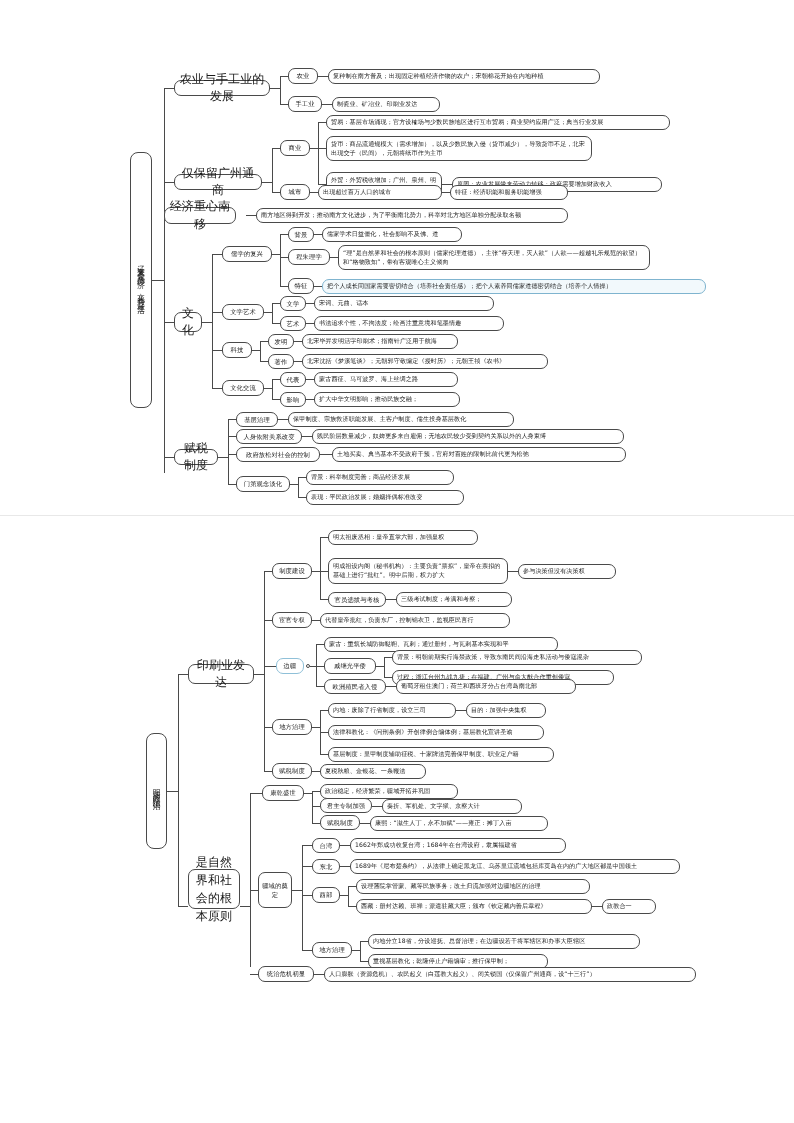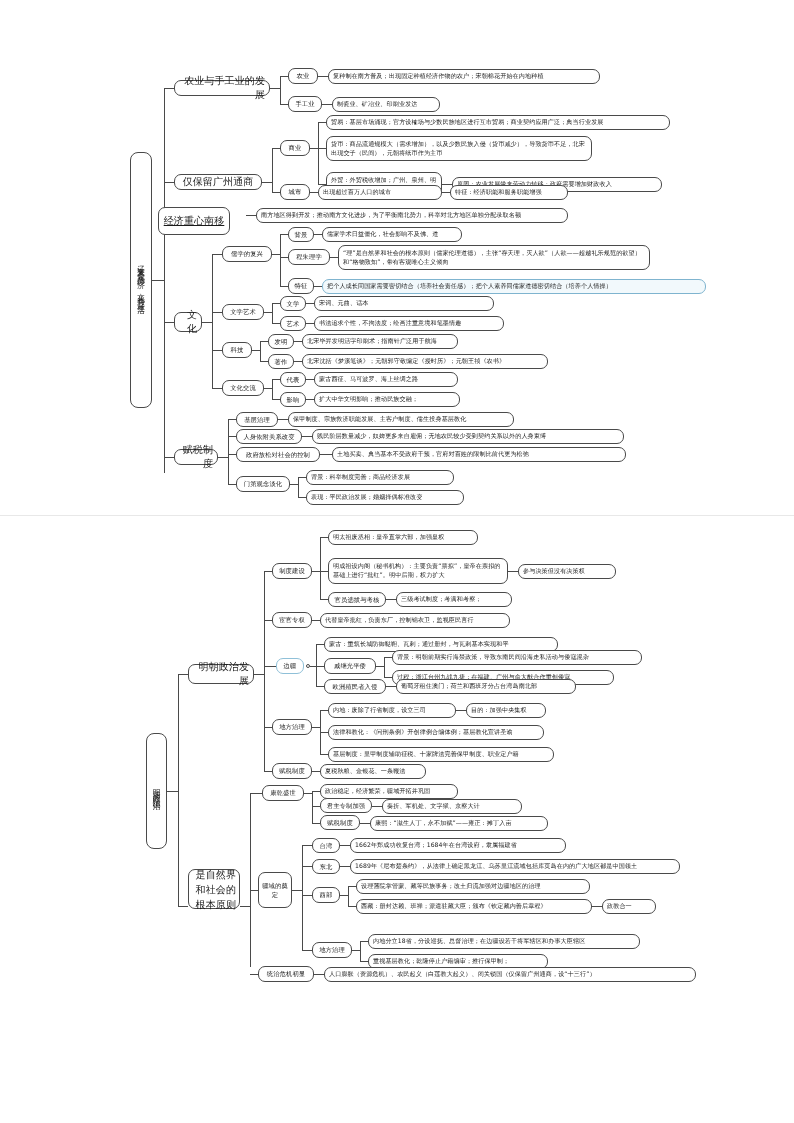--- a/index.html
+++ b/index.html
@@ -35,21 +35,21 @@
   }
   .node.vert{
     writing-mode:vertical-rl;
     text-orientation:upright;
     justify-content:center;
     align-items:center;
     letter-spacing:2.2px;
     font-size:7.6px;
     padding:5px 2px;
   }
-  .node.br1{font-size:10px;justify-content:center;text-align:right;}
+  .node.br1{font-size:12px;justify-content:center;text-align:center;}
   .node.br2{font-size:6.3px;justify-content:center;text-align:center;}
   .node.leaf{font-size:6.1px;}
   .node.hl{border-color:#7fb4cf;background:#f2f9fc;}
   .node.hl2{border-color:#8fc0d8;background:#ffffff;}
 
   
   .ln{position:absolute;background:#4a4a4a;}
   .lnh{height:1px;}
   .lnv{width:1px;}
   .dot{
@@ -107,21 +107,21 @@
     <div class="node leaf" style="left:452px;top:177px;width:210px;height:15px;">原因：农业发展带来劳动力转移；政府需要增加财政收入</div>
 
     <div class="ln lnh" style="left:272px;top:192px;width:8px;"></div>
     <div class="node br2" style="left:280px;top:184px;width:30px;height:16px;">城市</div>
     <div class="ln lnh" style="left:310px;top:192px;width:8px;"></div>
     <div class="node leaf" style="left:318px;top:185px;width:124px;height:15px;">出现超过百万人口的城市</div>
     <div class="ln lnh" style="left:442px;top:192px;width:8px;"></div>
     <div class="node leaf" style="left:450px;top:185px;width:118px;height:15px;">特征：经济职能和服务职能增强</div>
 
     <div class="ln lnh" style="left:164px;top:215px;width:10px;"></div>
-    <div class="node br1" style="left:158px;top:207px;width:72px;height:28px;text-decoration:underline;">经济重心南移</div>
+    <div class="node br1" style="left:164px;top:207px;width:72px;height:17px;">经济重心南移</div>
     <div class="ln lnh" style="left:246px;top:215px;width:10px;"></div>
     <div class="node leaf" style="left:256px;top:208px;width:312px;height:15px;">南方地区得到开发；推动南方文化进步，为了平衡南北势力，科举对北方地区单独分配录取名额</div>
 
     <div class="ln lnh" style="left:164px;top:322px;width:10px;"></div>
     <div class="node br1" style="left:174px;top:312px;width:28px;height:20px;">文化</div>
     <div class="ln lnh" style="left:202px;top:322px;width:10px;"></div>
     <div class="ln lnv" style="left:212px;top:254px;height:134px;"></div>
 
     <div class="ln lnh" style="left:212px;top:254px;width:10px;"></div>
     <div class="node br2" style="left:222px;top:246px;width:50px;height:16px;">儒学的复兴</div>
@@ -222,21 +222,21 @@
 
   <div class="sep" style="top:515px;"></div>
 
   <div class="mm">
 
     <div class="node center vert" style="left:146px;top:733px;width:21px;height:116px;">明清的政治统治</div>
     <div class="ln lnh" style="left:167px;top:791px;width:11px;"></div>
     <div class="ln lnv" style="left:178px;top:674px;height:232px;"></div>
 
     <div class="ln lnh" style="left:178px;top:674px;width:10px;"></div>
-    <div class="node br1" style="left:188px;top:664px;width:66px;height:20px;">明朝政治发展</div>
+    <div class="node br1" style="left:188px;top:664px;width:66px;height:20px;">印刷业发达</div>
     <div class="ln lnh" style="left:254px;top:674px;width:10px;"></div>
     <div class="ln lnv" style="left:264px;top:571px;height:200px;"></div>
 
     <div class="ln lnh" style="left:264px;top:571px;width:8px;"></div>
     <div class="node br2" style="left:272px;top:563px;width:40px;height:16px;">制度建设</div>
     <div class="ln lnh" style="left:312px;top:571px;width:8px;"></div>
     <div class="ln lnv" style="left:320px;top:537px;height:62px;"></div>
 
     <div class="ln lnh" style="left:320px;top:537px;width:8px;"></div>
     <div class="node leaf" style="left:328px;top:530px;width:150px;height:15px;">明太祖废丞相：皇帝直掌六部，加强皇权</div>

